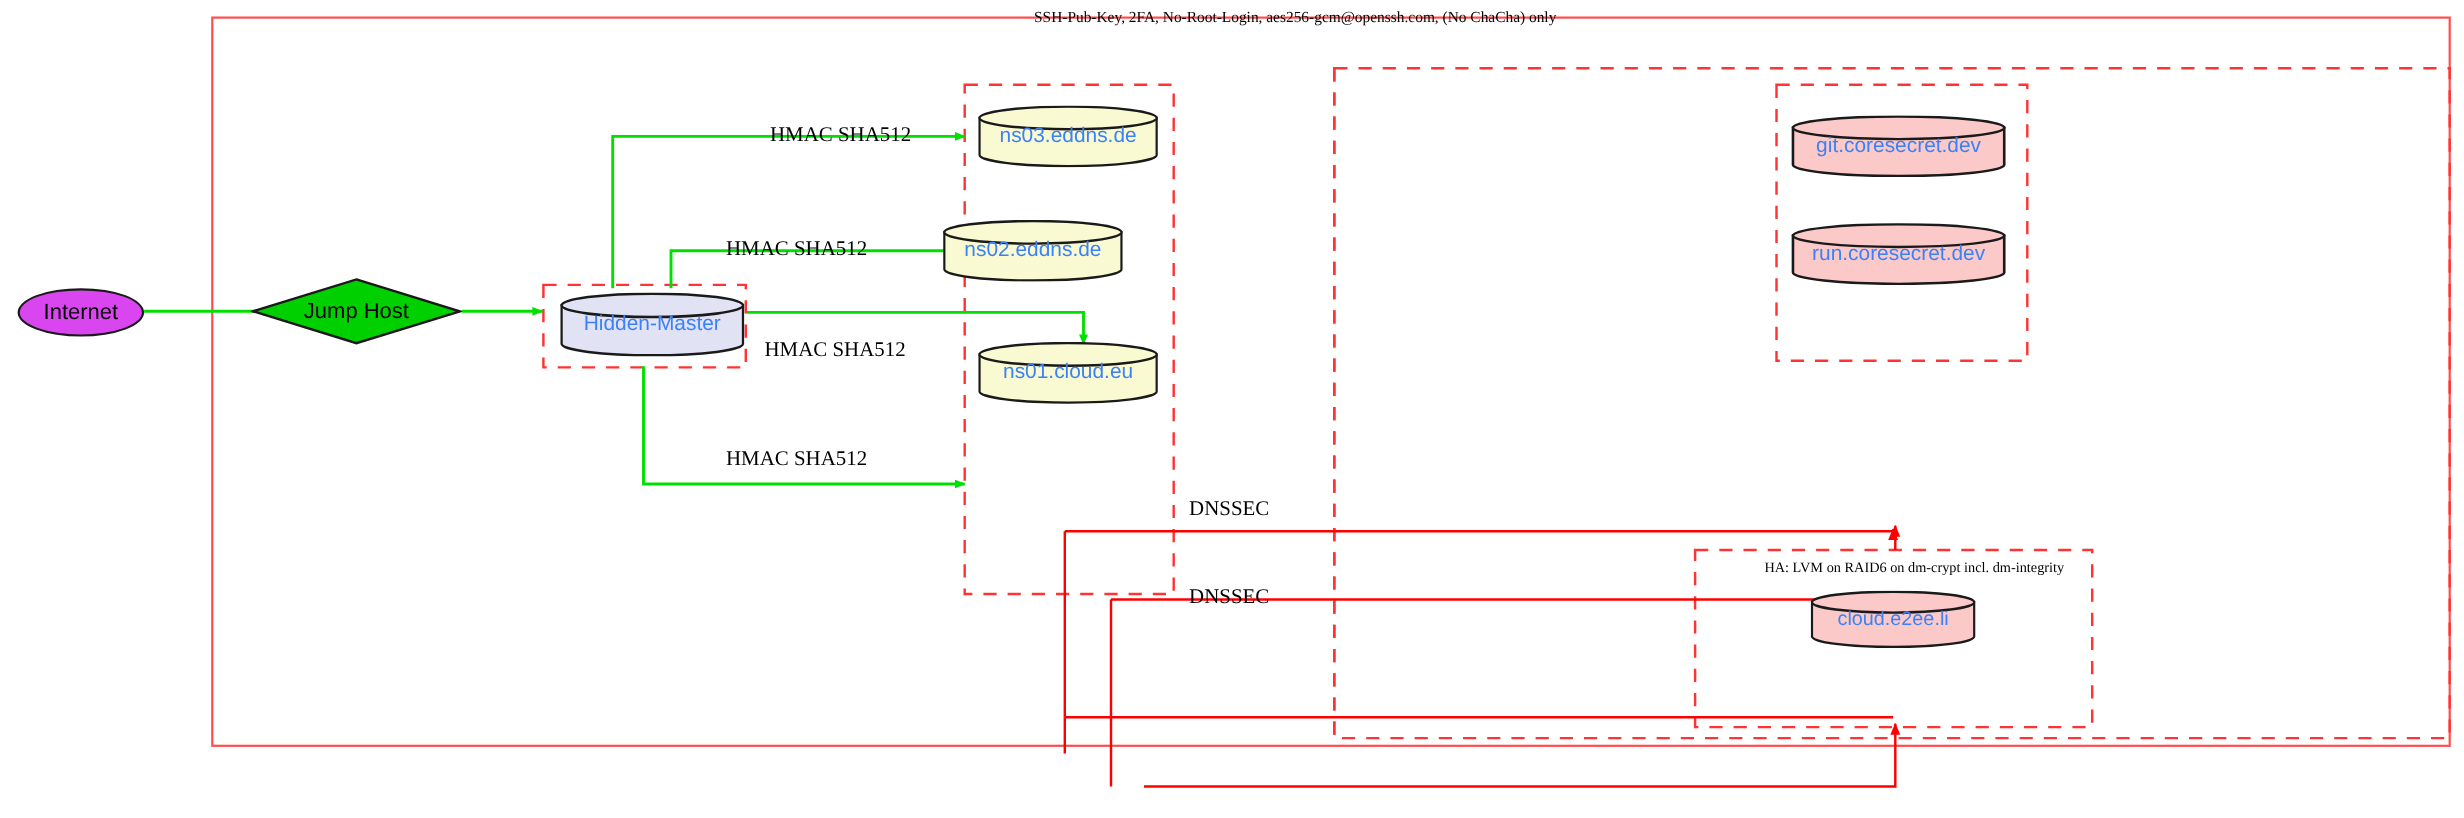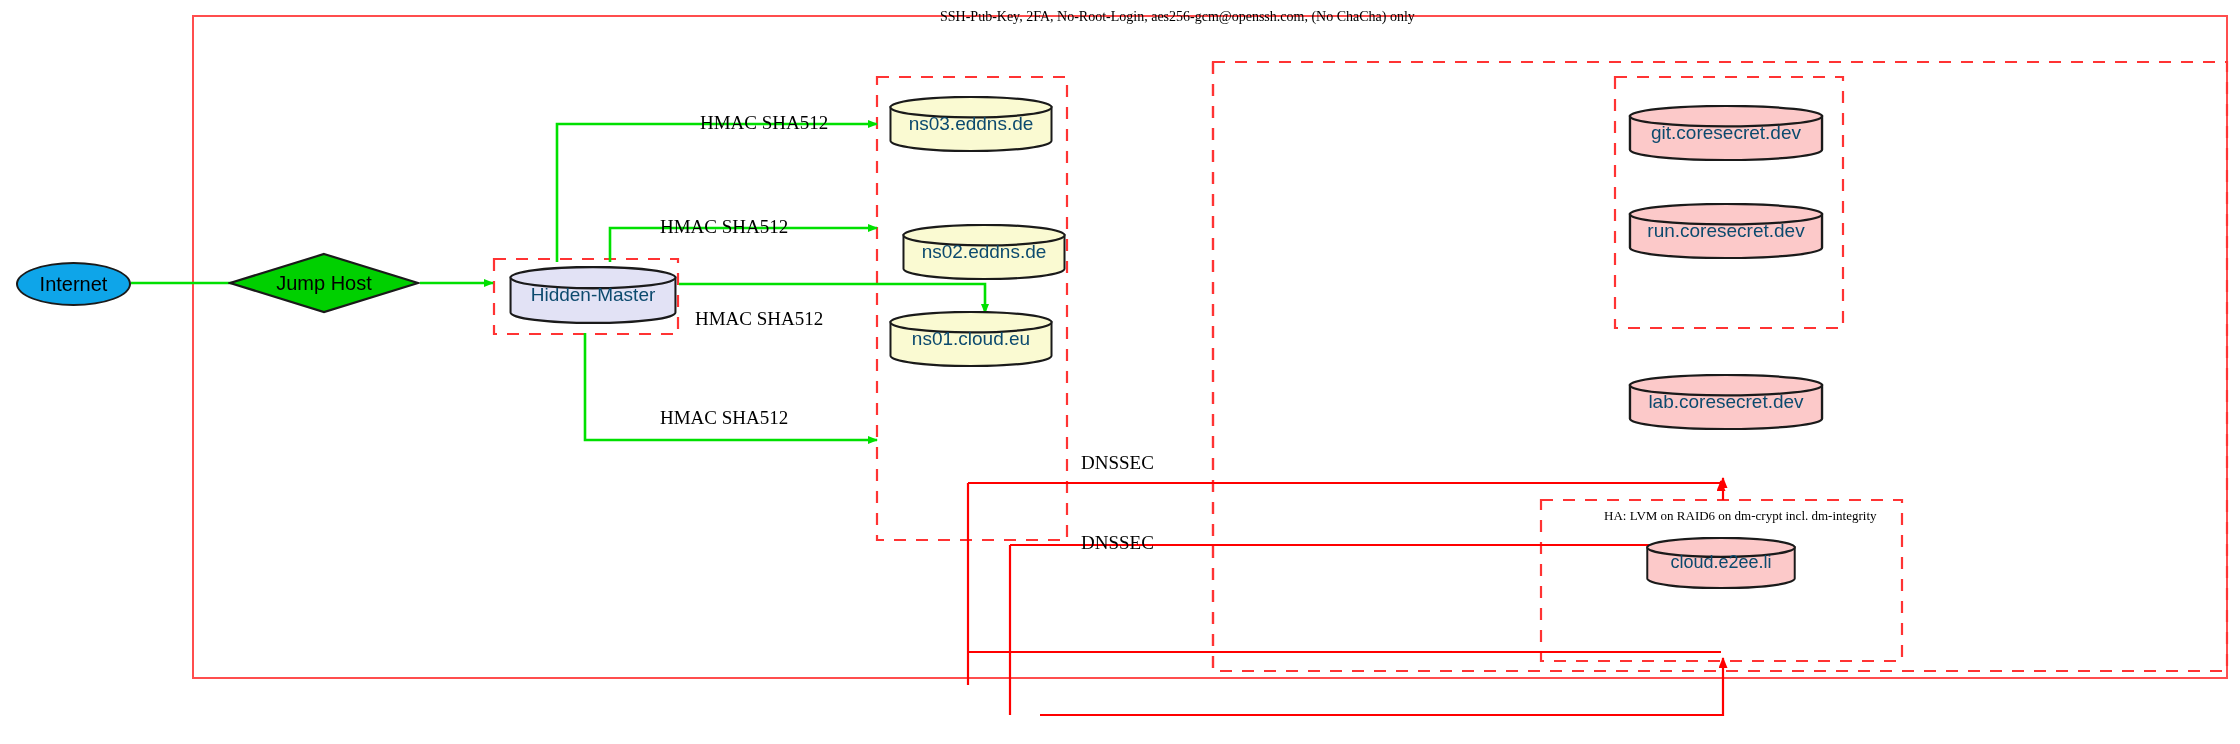--- a/index.html
+++ b/index.html
@@ -31,34 +31,34 @@
     justify-content: center;
     text-align: center;
     color: #000000;
     font-family: "Liberation Sans", sans-serif;
     white-space: nowrap;
     z-index: 5;
   }
   .node-ellipse {
     border: 2px solid #1a1a1a;
     border-radius: 50%;
-    background: #0ea5e9;
+    background: #d946ef;
     font-size: 20px;
   }
   .cyl-wrap {
     position: absolute;
     z-index: 5;
   }
   .cyl-label {
     position: absolute;
     left: 0;
     width: 100%;
     text-align: center;
     font-size: 19px;
-    color: #0c4a6e;
+    color: #3b82f6;
     font-family: "Liberation Sans", sans-serif;
     white-space: nowrap;
     pointer-events: none;
   }
   .edge-label {
     position: absolute;
     font-family: "Liberation Serif", serif;
     font-size: 19px;
     color: #000000;
     white-space: nowrap;
@@ -167,21 +167,21 @@
   </div>
 
   <div class="cyl-wrap" style="left:888px; top:96px; width:166px; height:56px; color:#fafad2;">
     <svg style="width:100%;height:100%;color:#fafad2;" viewBox="0 0 200 60" preserveAspectRatio="none">
       <path d="M3,12 L3,48 A97,11 0 0 0 197,48 L197,12 Z" fill="currentColor" stroke="#1a1a1a" stroke-width="2.4"></path>
       <ellipse cx="100" cy="12" rx="97" ry="11" fill="currentColor" stroke="#1a1a1a" stroke-width="2.4"></ellipse>
     </svg>
     <div class="cyl-label" style="top:17px;">ns03.eddns.de</div>
   </div>
 
-  <div class="cyl-wrap" style="left:901px; top:200px; width:166px; height:56px; color:#fafad2;margin-top:24px;">
+  <div class="cyl-wrap" style="left:856px; top:200px; width:166px; height:56px; color:#fafad2;">
     <svg style="width:100%;height:100%;color:#fafad2;" viewBox="0 0 200 60" preserveAspectRatio="none">
       <path d="M3,12 L3,48 A97,11 0 0 0 197,48 L197,12 Z" fill="currentColor" stroke="#1a1a1a" stroke-width="2.4"></path>
       <ellipse cx="100" cy="12" rx="97" ry="11" fill="currentColor" stroke="#1a1a1a" stroke-width="2.4"></ellipse>
     </svg>
     <div class="cyl-label" style="top:17px;">ns02.eddns.de</div>
   </div>
 
   <div class="cyl-wrap" style="left:888px; top:311px; width:166px; height:56px; color:#fafad2;">
     <svg style="width:100%;height:100%;color:#fafad2;" viewBox="0 0 200 60" preserveAspectRatio="none">
       <path d="M3,12 L3,48 A97,11 0 0 0 197,48 L197,12 Z" fill="currentColor" stroke="#1a1a1a" stroke-width="2.4"></path>
@@ -200,27 +200,20 @@
   </div>
 
   <div class="cyl-wrap" style="left:1627px; top:203px; width:198px; height:56px; color:#fcc9c9;">
     <svg style="width:100%;height:100%;color:#fcc9c9;" viewBox="0 0 200 60" preserveAspectRatio="none">
       <path d="M3,12 L3,48 A97,11 0 0 0 197,48 L197,12 Z" fill="currentColor" stroke="#1a1a1a" stroke-width="2.4"></path>
       <ellipse cx="100" cy="12" rx="97" ry="11" fill="currentColor" stroke="#1a1a1a" stroke-width="2.4"></ellipse>
     </svg>
     <div class="cyl-label" style="top:17px;">run.coresecret.dev</div>
   </div>
 
-  <div class="cyl-wrap" style="left:1627px; top:374px; width:198px; height:56px; color:#fcc9c9;">
-    <svg style="width:100%;height:100%;color:#fcc9c9;" viewBox="0 0 200 60" preserveAspectRatio="none">
-      <path d="M3,12 L3,48 A97,11 0 0 0 197,48 L197,12 Z" fill="currentColor" stroke="#1a1a1a" stroke-width="2.4"></path>
-      <ellipse cx="100" cy="12" rx="97" ry="11" fill="currentColor" stroke="#1a1a1a" stroke-width="2.4"></ellipse>
-    </svg>
-    <div class="cyl-label" style="top:17px;">lab.coresecret.dev</div>
-  </div>
 
   <div class="cyl-wrap" style="left:1645px; top:537px; width:152px; height:52px; color:#fcc9c9;">
     <svg style="width:100%;height:100%;color:#fcc9c9;" viewBox="0 0 200 60" preserveAspectRatio="none">
       <path d="M3,12 L3,48 A97,11 0 0 0 197,48 L197,12 Z" fill="currentColor" stroke="#1a1a1a" stroke-width="2.6"></path>
       <ellipse cx="100" cy="12" rx="97" ry="11" fill="currentColor" stroke="#1a1a1a" stroke-width="2.6"></ellipse>
     </svg>
     <div class="cyl-label" style="top:15px; font-size:18px;">cloud.e2ee.li</div>
   </div>
 
 

